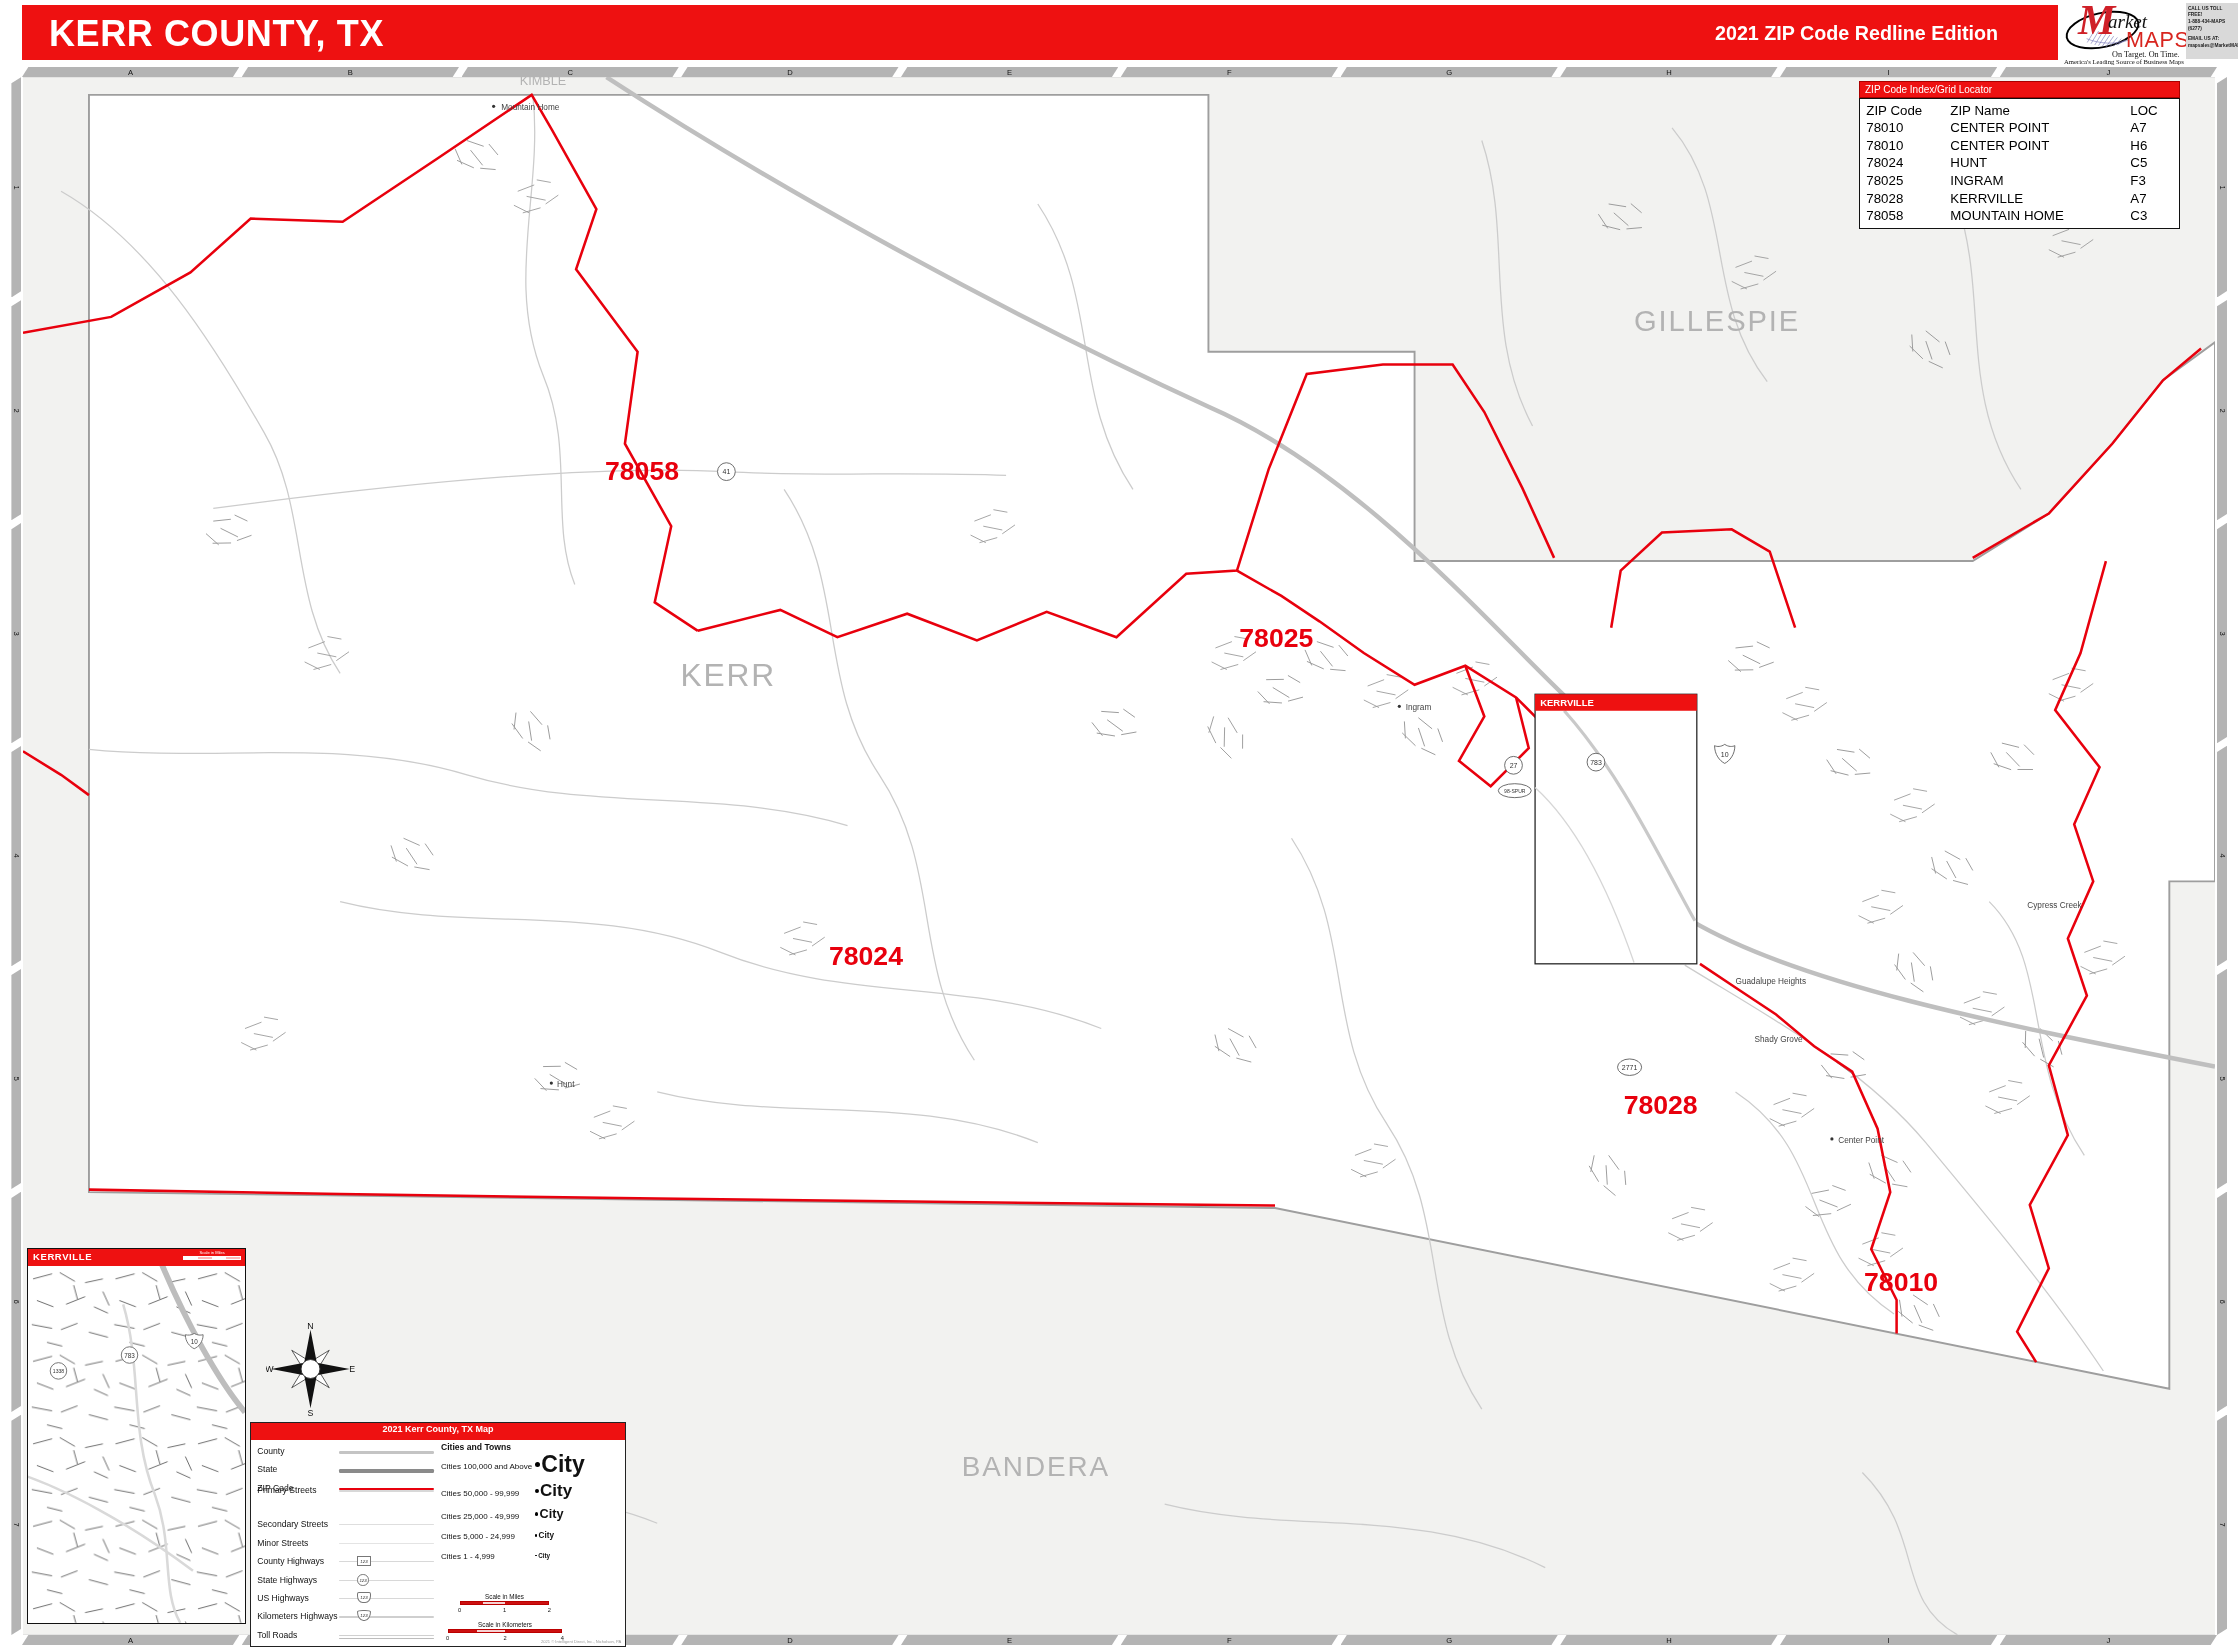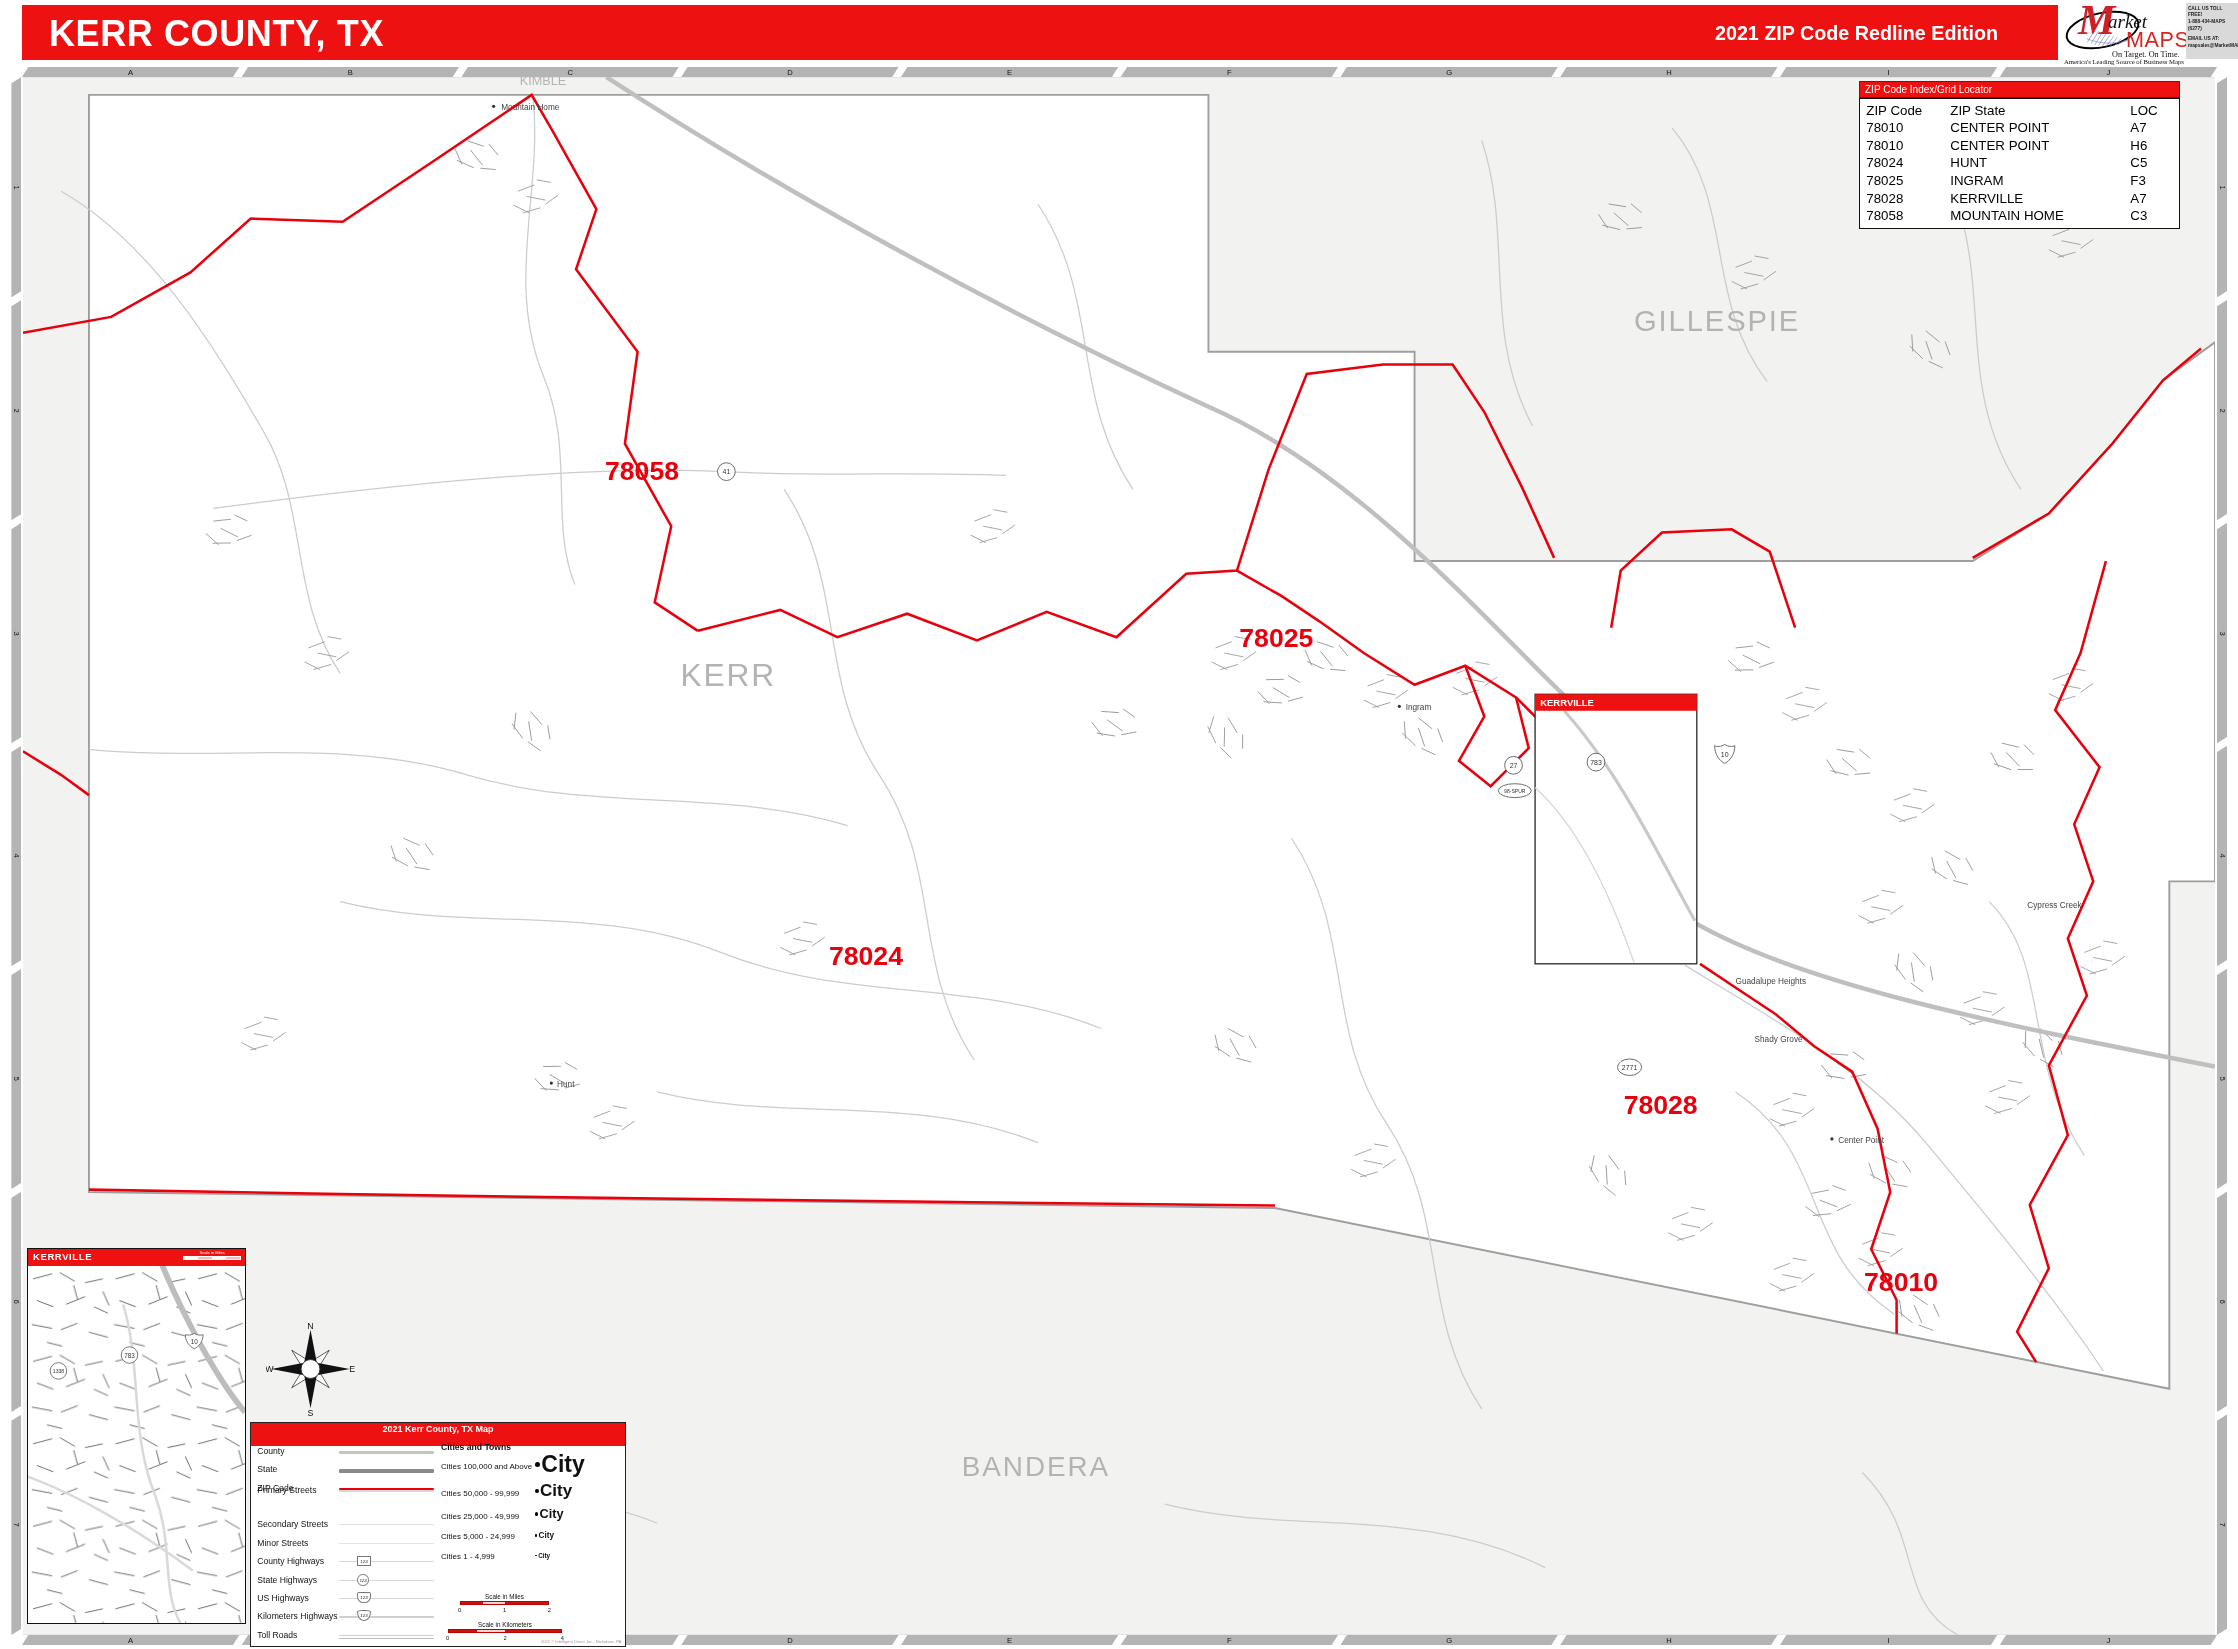--- a/index.html
+++ b/index.html
@@ -29,21 +29,21 @@
   .gbar.v .gseg span{transform:rotate(90deg);}
   .map-border{position:absolute;left:23px;top:77px;width:2192px;height:1558px;border:0.6px solid #8a8a8a;box-sizing:border-box;}
   
   .ztab{position:absolute;left:1859px;top:81px;width:321px;}
   .ztab-hdr{background:#ee1111;color:#fff;font-size:10px;padding:1.9px 5px;border:0.6px solid #a00;}
   .ztab-body{background:#fff;border:1.3px solid #111;padding:2.5px 0 3.8px 0;}
   .zrow{display:grid;grid-template-columns:84px 180px 51px;font-size:13.3px;color:#000;padding:1.3px 6.3px;}
   .zrow.zhead{font-size:13.3px;}
   
   .legend{position:absolute;left:250px;top:1422px;width:376px;height:225px;border:1.3px solid #222;background:#fff;box-sizing:border-box;}
-  .leg-title{height:23px;background:#ee1111;color:#fff;font-size:9px;font-weight:bold;text-align:center;line-height:12.7px;}
+  .leg-title{height:17px;background:#ee1111;color:#fff;font-size:9px;font-weight:bold;text-align:center;line-height:12.7px;}
   .lrow{position:absolute;left:6.3px;width:178px;height:12.7px;}
   .llabel{position:absolute;left:0;top:0;font-size:8.6px;color:#111;}
   .lsample{position:absolute;left:82px;top:5px;width:95px;}
   .lline{position:absolute;left:0;top:0;width:95px;border-radius:1.3px;}
   .shield{position:absolute;left:18px;top:-5px;width:11.4px;height:8.2px;border:0.6px solid #777;background:#fff;color:#333;font-size:4.4px;display:flex;align-items:center;justify-content:center;}
   .shield.circle{width:9.5px;height:9.5px;border-radius:50%;top:-5.7px;}
   .shield.us{border-radius:1.9px 1.9px 5.7px 5.7px/1.9px 1.9px 7px 7px;height:9.5px;top:-6.3px;}
   .shield.int{border-radius:45% 45% 50% 50%/15% 15% 85% 85%;height:9.5px;top:-6.3px;}
   .cities-hdr{position:absolute;left:190px;top:19px;font-size:8.6px;font-weight:bold;color:#111;}
   .crow-label{position:absolute;left:190px;font-size:8px;color:#111;}
@@ -363,21 +363,21 @@
       <text x="1597" y="2206" font-size="44" letter-spacing="3">BANDERA</text>
       <text x="820" y="12" font-size="20">KIMBLE</text>
     </g>
   </svg>
 
   <div class="ztab">
     <div class="ztab-hdr">ZIP Code Index/Grid Locator</div>
     <div class="ztab-body">
       <div class="zrow zhead">
         <span>ZIP Code</span>
-        <span>ZIP State</span>
+        <span>ZIP Name</span>
         <span>LOC</span>
       </div>
       <div class="zrow">
         <span>78010</span>
           <span>CENTER POINT</span>
           <span>A7</span>
       </div>
       <div class="zrow">
         <span>78010</span>
           <span>CENTER POINT</span>

